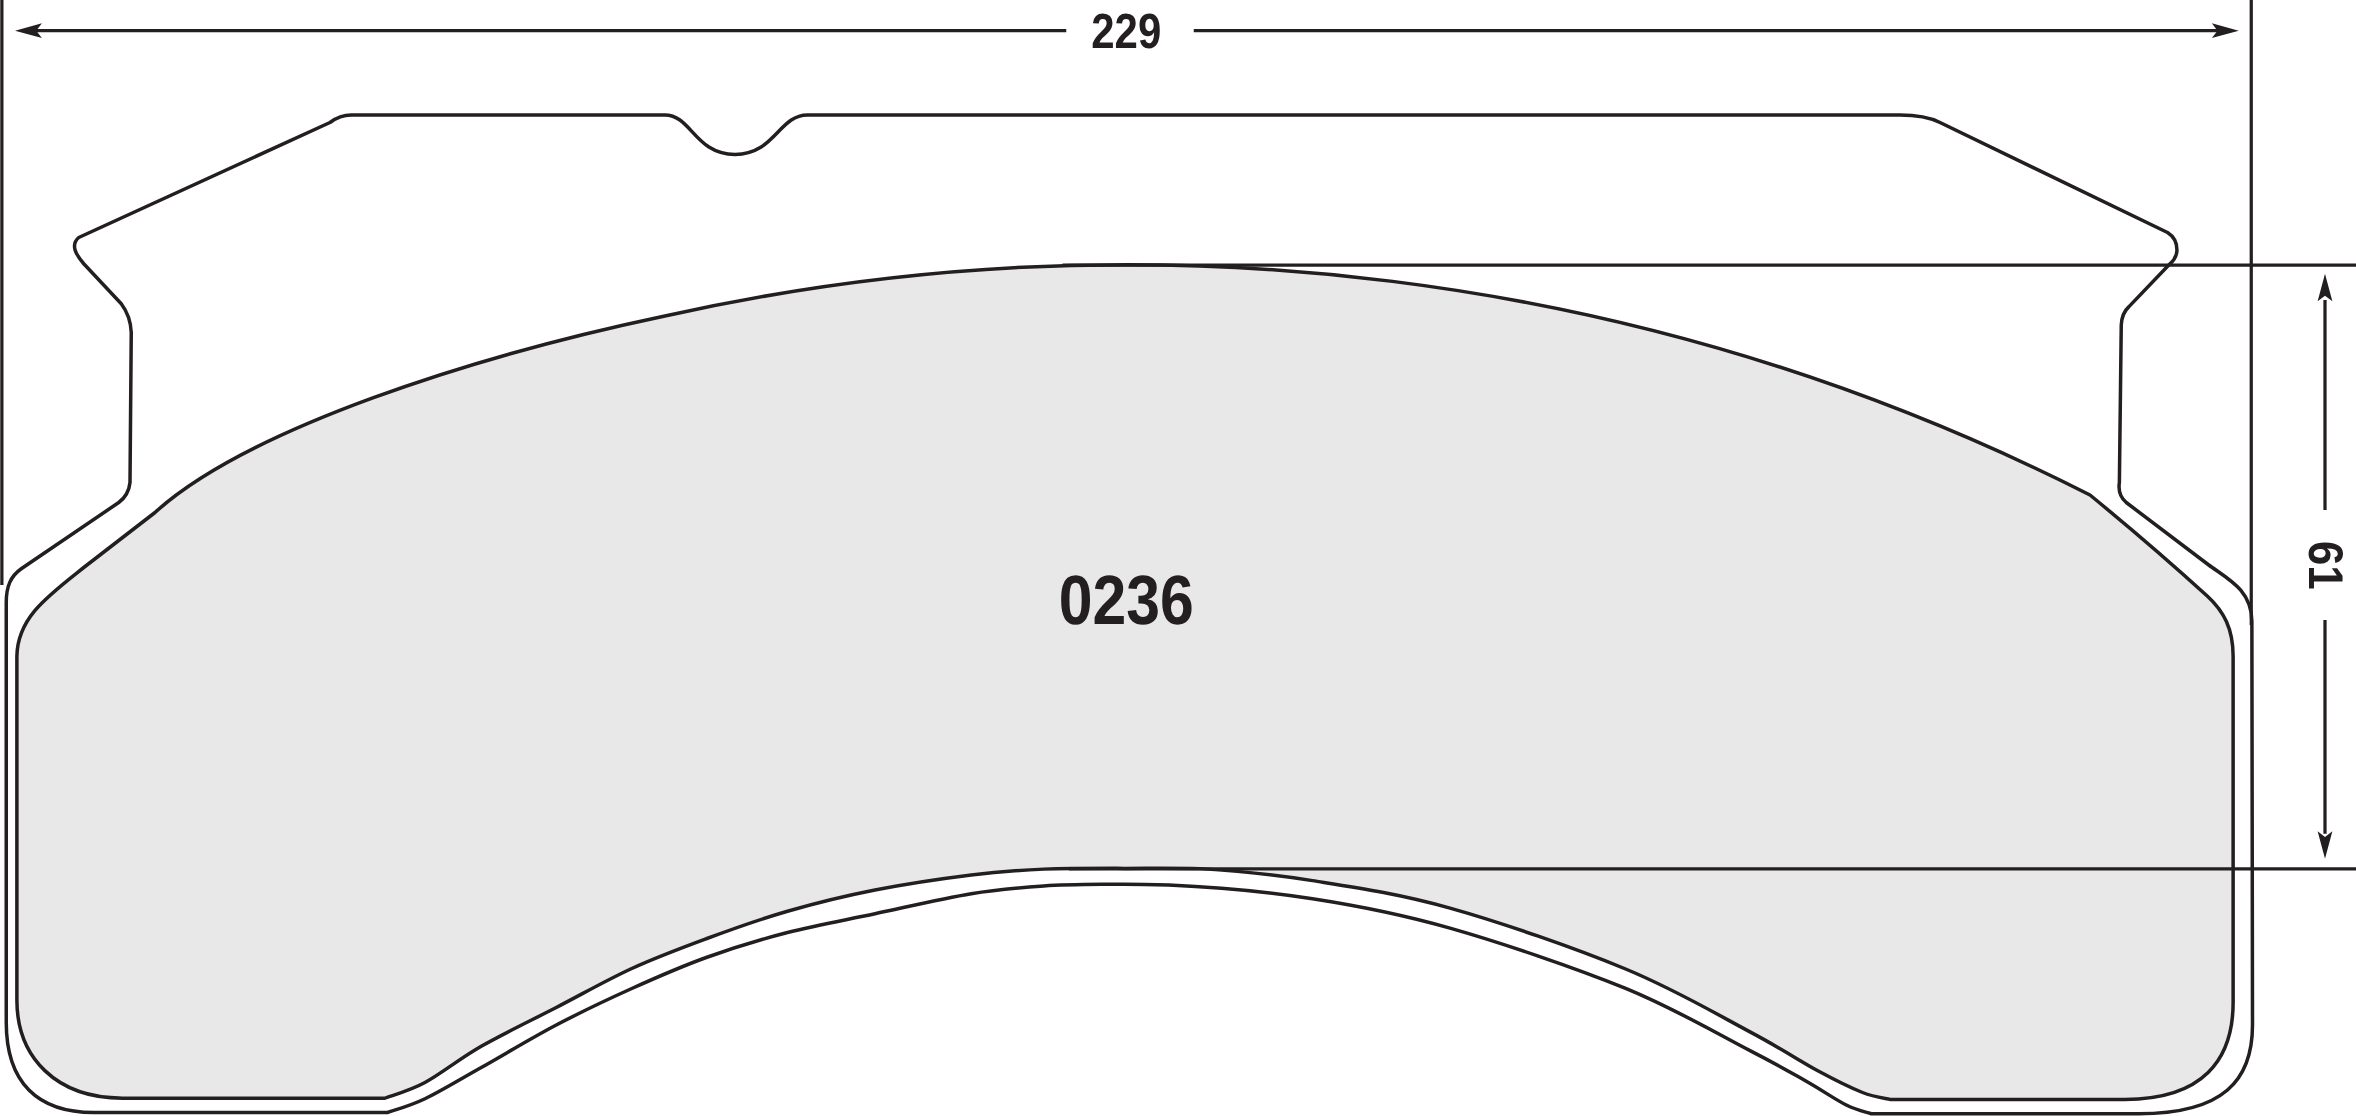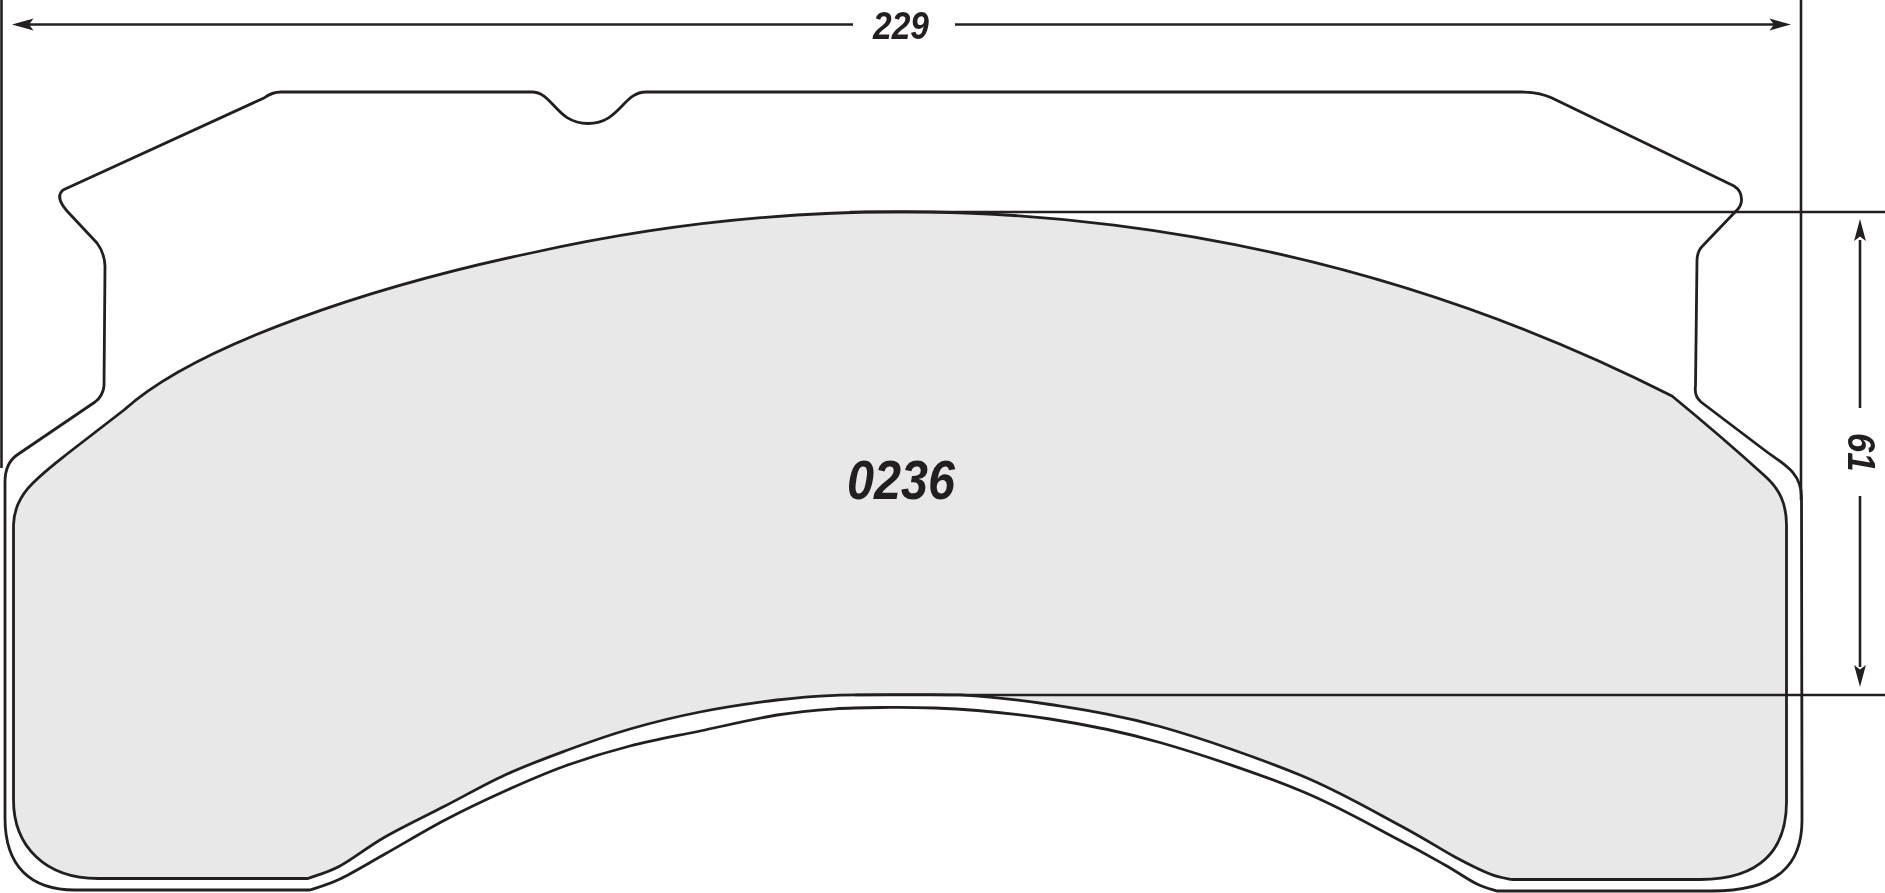--- a/index.html
+++ b/index.html
@@ -1,16 +1,16 @@
 <!DOCTYPE html>
 <html><head>
 <meta charset="utf-8">
 <style>
 html,body{margin:0;padding:0;background:#ffffff;}
-#stage{position:relative;width:1885px;height:893px;background:#ffffff;overflow:hidden;font-style:italic;}
+#stage{position:relative;width:1885px;height:893px;background:#ffffff;overflow:hidden;}
 svg{display:block;}
 text{font-family:"Liberation Sans", sans-serif;font-weight:bold;fill:#231f20;}
 </style>
 </head>
 <body>
 
 <div id="stage">
 <svg width="1885" height="893" viewBox="0 0 1885 893">
 
   <path id="backplate" d="M 281 92

